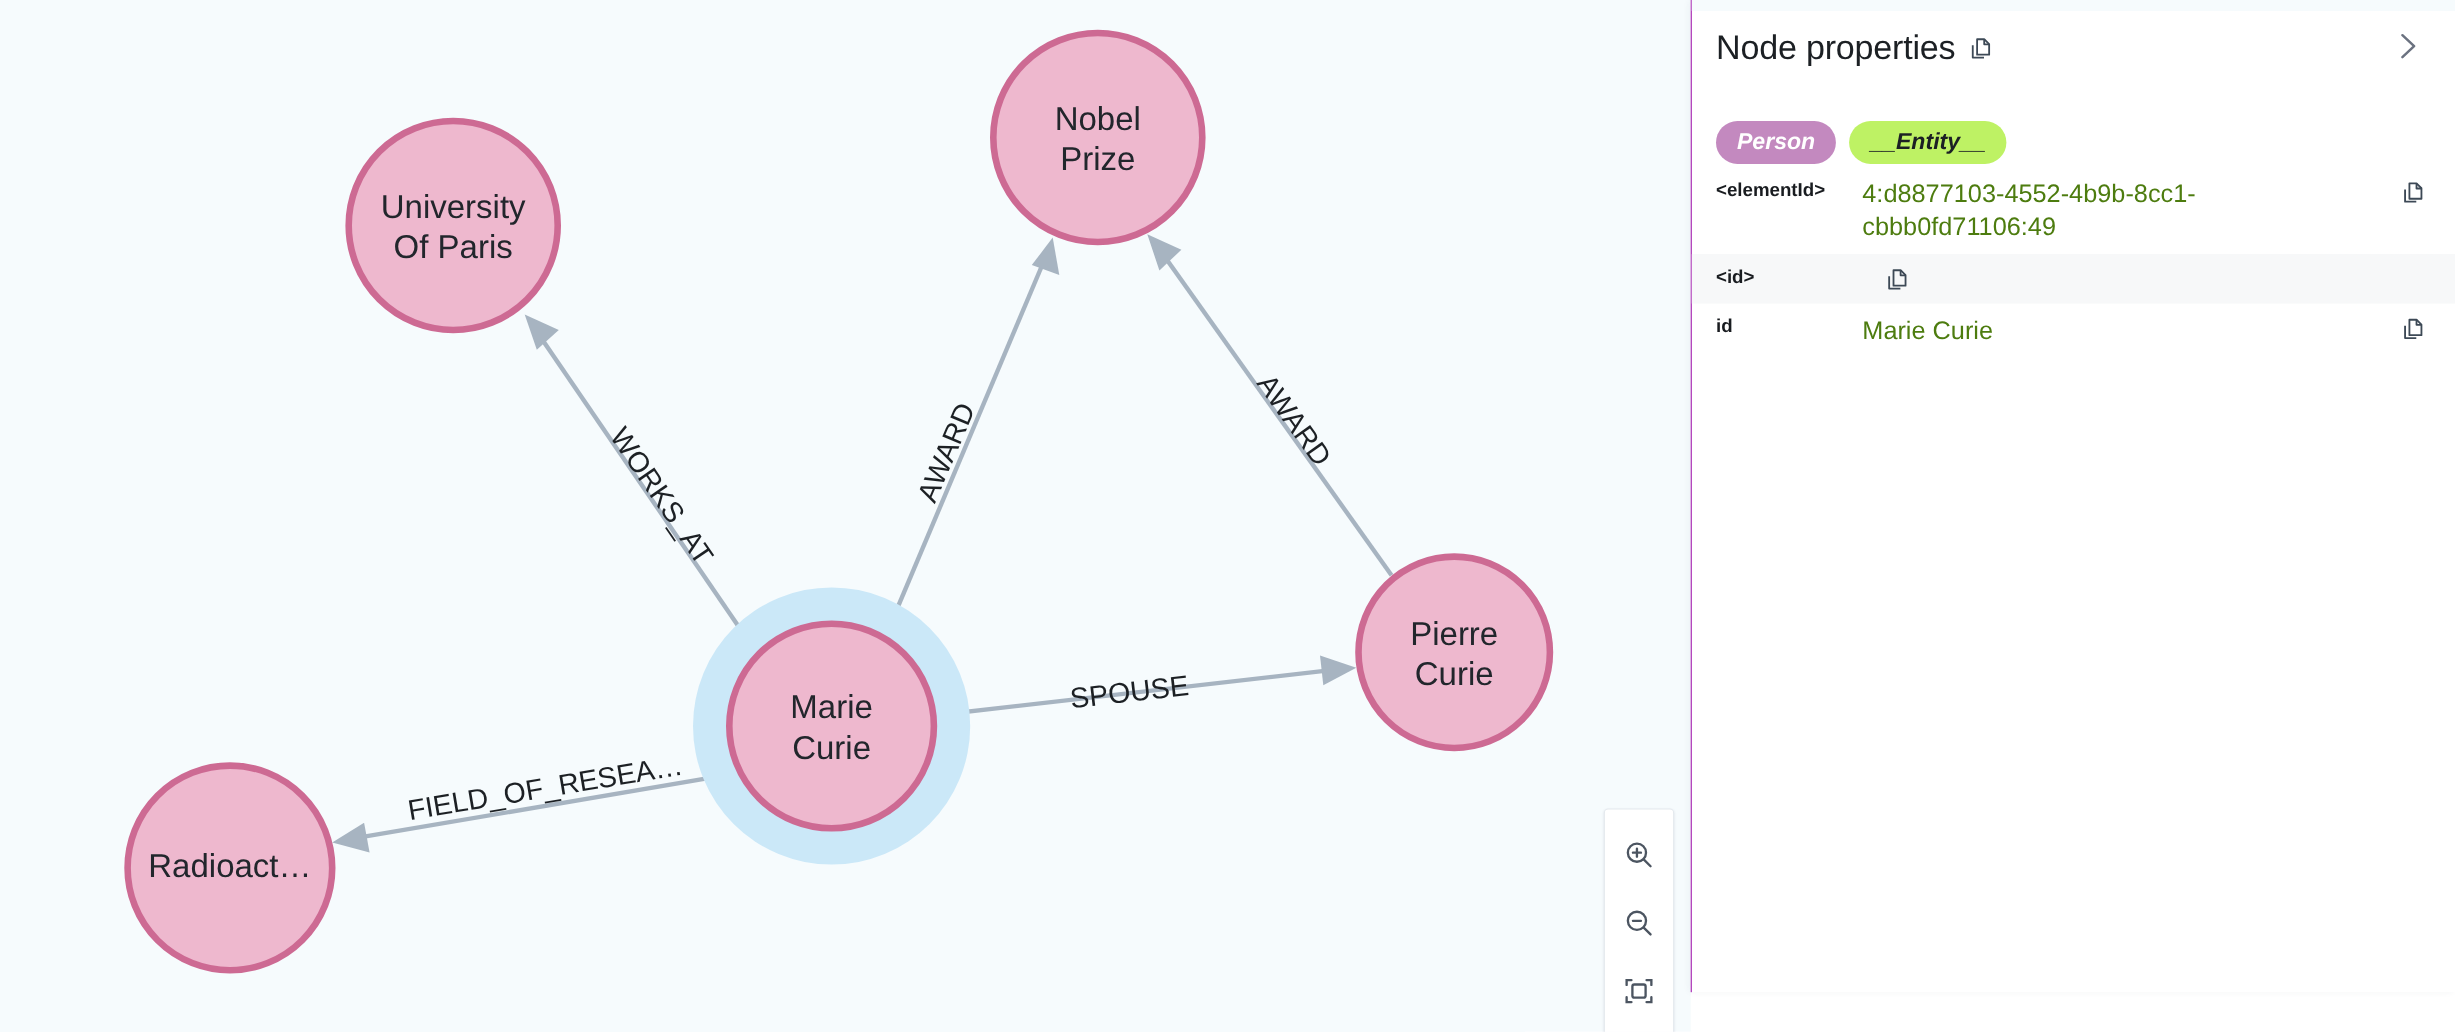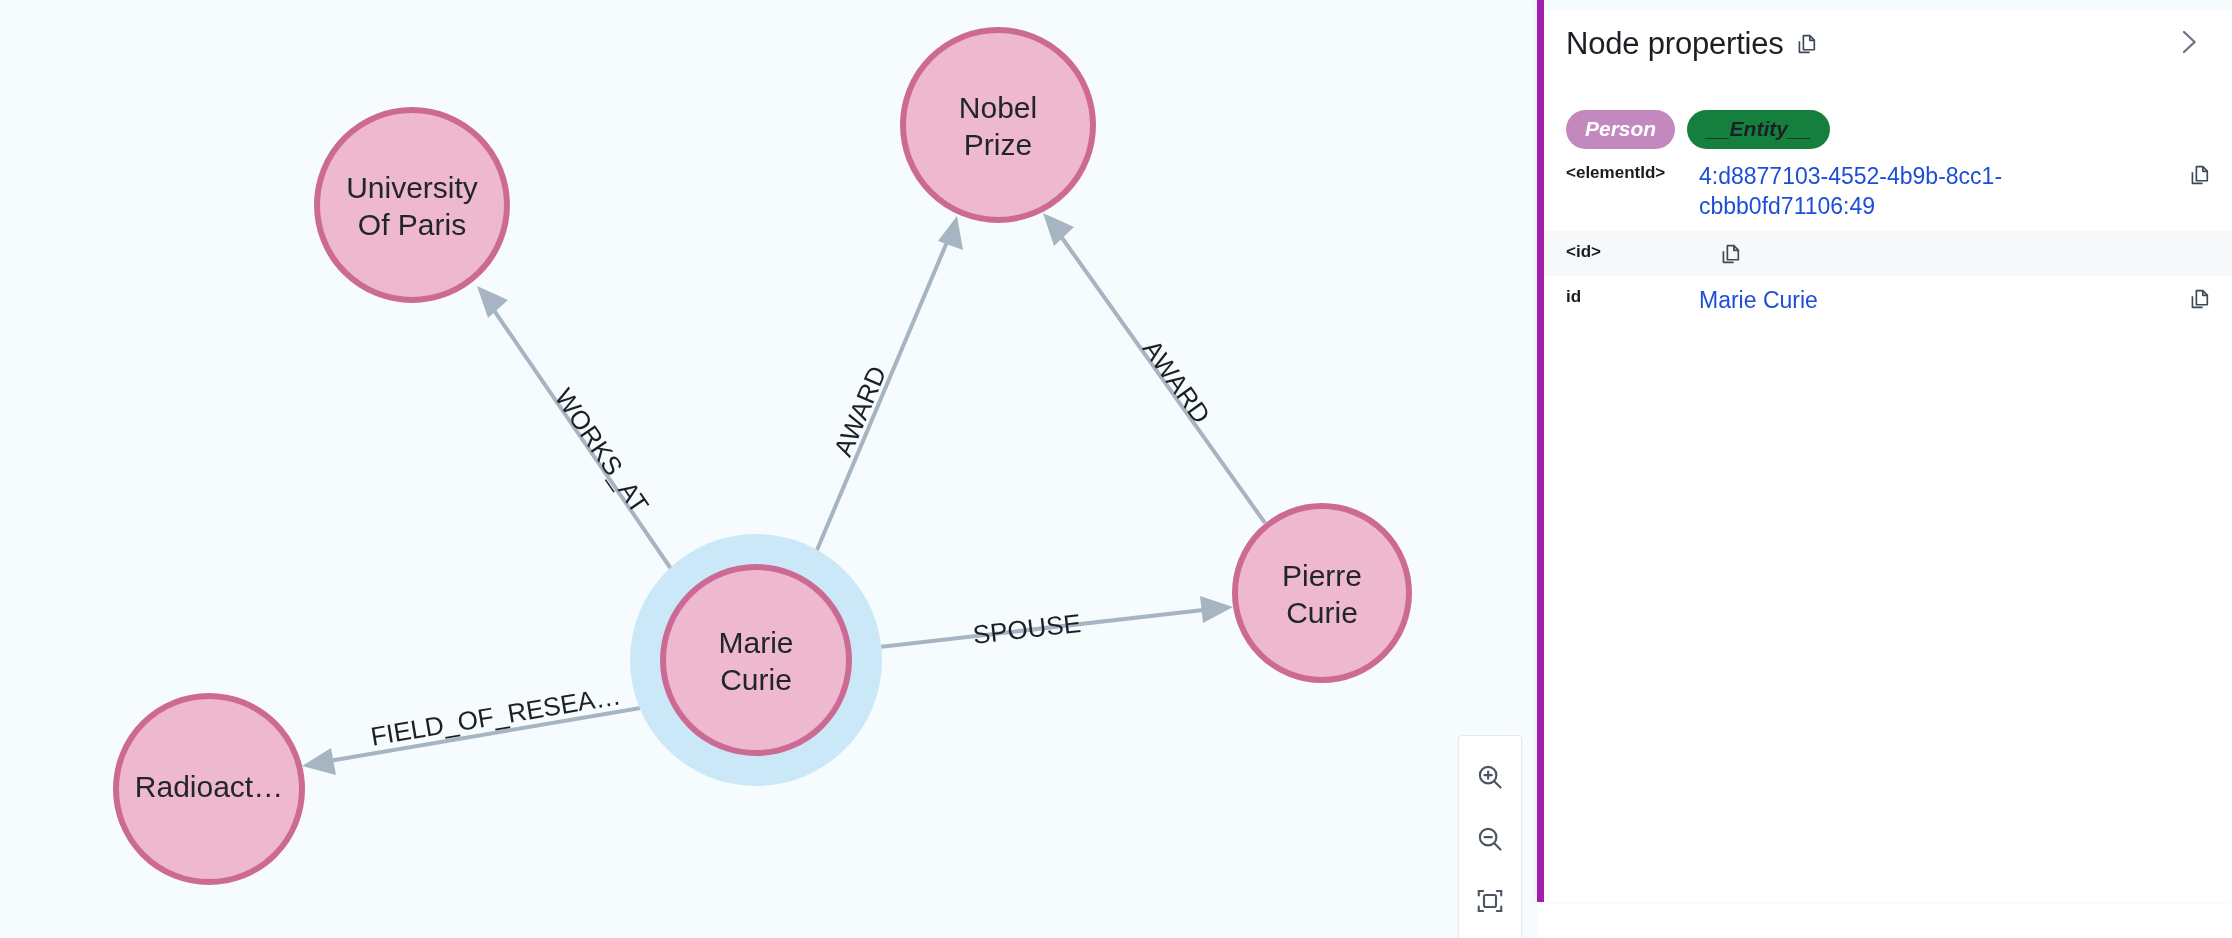--- a/index.html
+++ b/index.html
@@ -84,21 +84,21 @@
     border: none;
   }
   .zoom-btn svg { display: block; }
 
   
   #node-panel {
     position: absolute;
     left: 1537px; top: 0;
     width: 695px; height: 902px;
     background: #ffffff;
-    border-left: 7px solid #a21caf;
+    border-left: 1px solid #a21caf;
     box-shadow: -2px 0 6px rgba(40,50,70,.05);
   }
   #panel-top-rule {
     position: absolute; left: 0; top: 0;
     width: 695px; height: 10px;
     background: #f6fbfd;
   }
   #panel-header {
     position: absolute;
     left: 22px; top: 26px;
@@ -157,21 +157,21 @@
     font-size: 17px;
     font-weight: 700;
     color: #191c20;
     line-height: 1.32;
     padding-top: 1px;
   }
   .prop-val {
     flex: 1 1 auto;
     font-size: 23px;
     font-weight: 400;
-    color: #1d4ed8;
+    color: #4d7c0f;
     line-height: 1.32;
     word-break: break-word;
     padding-right: 18px;
   }
   .prop-copy {
     flex: 0 0 30px;
     padding-top: 2px;
   }
 </style>
 </head>
@@ -284,21 +284,21 @@
     </div>
 
     <div id="panel-collapse">
       <svg width="32" height="32" viewBox="0 0 24 24" fill="none" stroke="#6b7280" stroke-width="1.7" stroke-linecap="round" stroke-linejoin="round">
         <polyline points="9,4.5 17,12 9,19.5"></polyline>
       </svg>
     </div>
 
     <div id="label-chips">
       <span class="chip" style="background: rgb(195, 137, 191); color: rgb(255, 255, 255);">Person</span>
-      <span class="chip" style="background: #15803d; color: rgb(28, 32, 36);">__Entity__</span>
+      <span class="chip" style="background: #bef264; color: rgb(28, 32, 36);">__Entity__</span>
     </div>
 
     <div id="prop-table">
 
       <div class="prop-row">
         <div class="prop-key">&lt;elementId&gt;</div>
         <div class="prop-val">4:d8877103-4552-4b9b-8cc1-cbbb0fd71106:49</div>
         <div class="prop-copy">
           <svg class="copy-icon" width="25" height="25" viewBox="0 0 24 24" fill="none" stroke="#3d4956" stroke-width="1.6" stroke-linejoin="round">
             <path d="M9 3.5 h6.2 L19.5 7.8 V17 H9 Z"></path>

